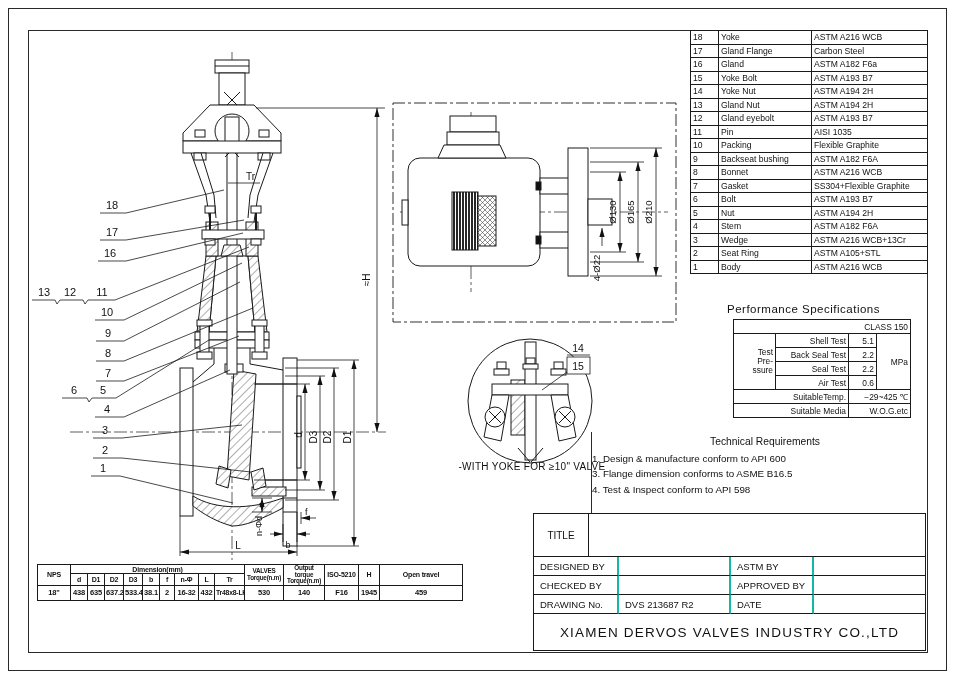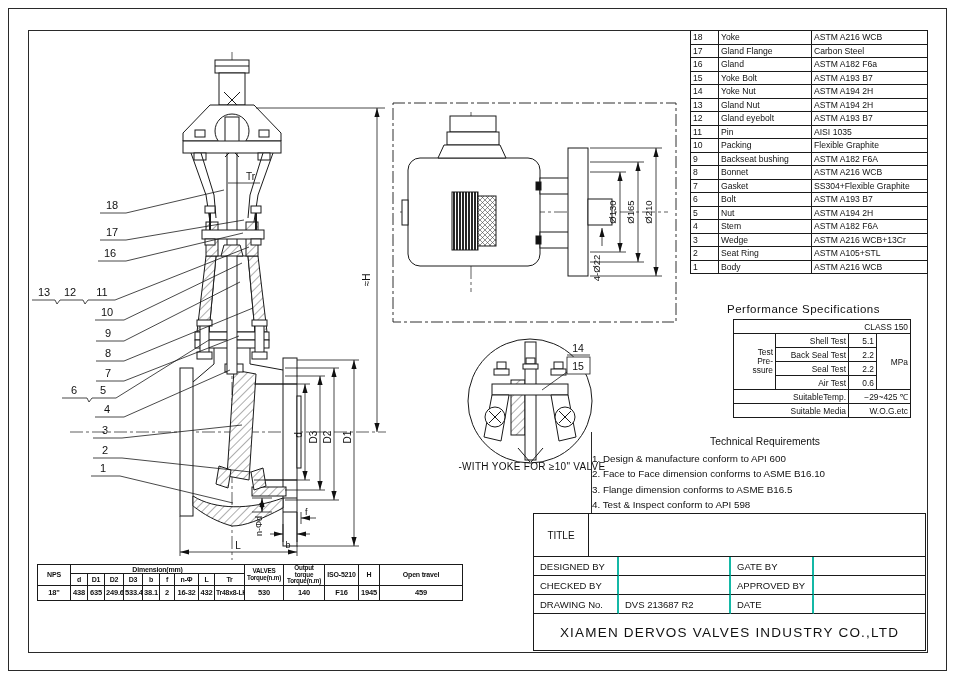--- a/index.html
+++ b/index.html
@@ -487,33 +487,32 @@
         <td colspan="2">Suitable Media</td>
         <td colspan="2">W.O.G.etc</td>
       </tr>
   </tbody>
 </table>
 
 <div class="vline"></div>
 <div id="tech-title">Technical Requirements</div>
 <div id="tech">
   <div>1.  Design &amp; manufacture conform to API 600</div>
-  <div>2.  Face to Face dimension conforms to ASME B16.10</div>
   <div>3.  Flange dimension conforms to ASME B16.5</div>
   <div>4.  Test &amp; Inspect conform to API 598</div>
 </div>
 
 <div id="tblock">
   <div class="tb-top">
     <div class="tb-title-label">TITLE</div>
   </div>
   <div class="tb-mid">
     <div>DESIGNED BY</div>
     <div></div>
-    <div>GATE BY</div>
+    <div>ASTM BY</div>
     <div></div>
     <div>CHECKED  BY</div>
     <div></div>
     <div>APPROVED BY</div>
     <div></div>
     <div>DRAWING No.</div>
     <div>DVS 213687 R2</div>
     <div>DATE</div>
     <div></div>
   </div>
@@ -558,21 +557,21 @@
       <td>b</td>
       <td>f</td>
       <td>n-Φ</td>
       <td>L</td>
       <td>Tr</td>
     </tr>
     <tr class="r3">
       <td>18"</td>
       <td>438</td>
       <td>635</td>
-      <td>249.6</td>
+      <td>637.2</td>
       <td>533.4</td>
       <td>38.1</td>
       <td>2</td>
       <td>16-32</td>
       <td>432</td>
       <td style="font-size:6.8px">Tr48x8-LH</td>
       <td>530</td>
       <td>140</td>
       <td>F16</td>
       <td>1945</td>

